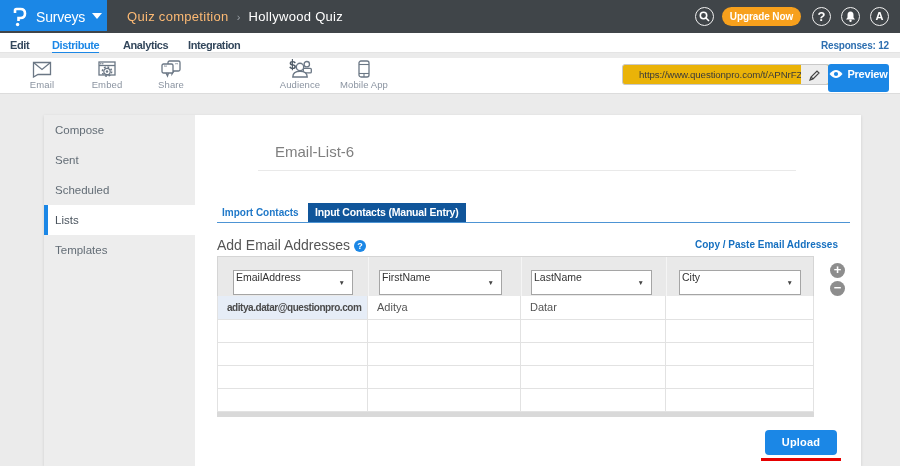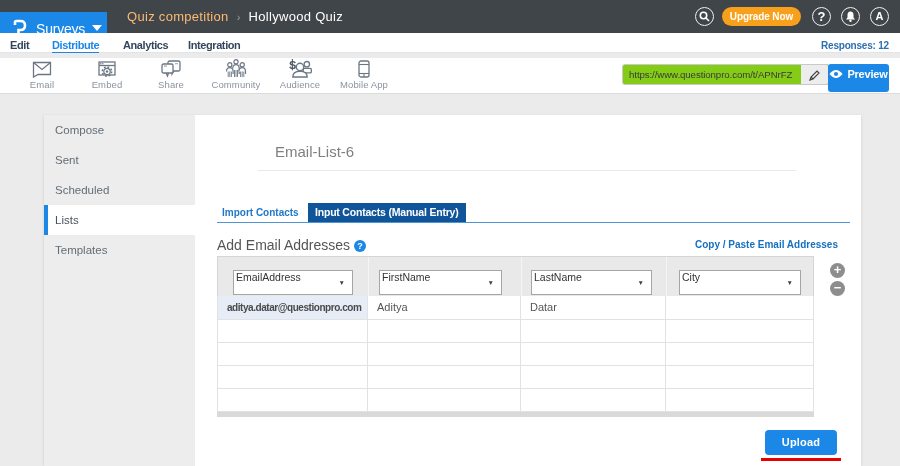--- a/index.html
+++ b/index.html
@@ -2,41 +2,41 @@
 <html><head>
 <meta charset="utf-8">
 <style>
 * { margin:0; padding:0; box-sizing:border-box; }
 html,body { width:900px; height:466px; overflow:hidden; }
 body { font-family:"Liberation Sans", sans-serif; background:#ebebeb; position:relative; }
 .abs { position:absolute; }
 
 
 .topbar { position:absolute; left:0; top:0; width:900px; height:33px; background:#404549; }
-.brand { position:absolute; left:0; top:12px; width:107px; height:31px; background:#1b87e6; }
+.brand { position:absolute; left:0; top:0; width:107px; height:31px; background:#1b87e6; }
 .brand .surveys { position:absolute; left:36px; top:9px; color:#fff; font-size:14px; letter-spacing:-0.2px; }
 .crumbs { position:absolute; left:127px; top:9px; font-size:13px; color:#fff; letter-spacing:0.3px; }
 .crumbs .c1 { color:#fdba74; }
 .crumbs .sep { color:#9aa0a6; padding:0 8px; font-size:11px; }
 .circbtn { position:absolute; top:6.5px; width:19px; height:19px; border:1.4px solid #f0f0f0; border-radius:50%; color:#fff; text-align:center; }
 .circbtn.q { font-size:13px; font-weight:bold; line-height:17px; }
 .circbtn.a { font-size:11px; font-weight:bold; line-height:17px; }
 .upgrade { position:absolute; left:722px; top:7px; width:79px; height:19px; background:#f7a01c; border-radius:10px; color:#fff; font-size:10px; font-weight:bold; text-align:center; line-height:19px; letter-spacing:-0.1px; }
 
 
 .navrow { position:absolute; left:0; top:33px; width:900px; height:20px; background:#fff; border-bottom:1px solid #e4e4e4; }
 .navrow .item { position:absolute; top:6px; font-size:11px; font-weight:bold; color:#33475c; letter-spacing:-0.4px; }
 .resp { position:absolute; right:11px; top:7px; font-size:10px; font-weight:bold; color:#2e6fb0; letter-spacing:-0.2px; }
 
 
 .toolbar { position:absolute; left:0; top:58px; width:900px; height:36px; background:#fff; border-bottom:1px solid #dcdcdc; }
 .tool { position:absolute; top:1px; width:64px; text-align:center; color:#8a93a0; }
 .tool .ic { height:19px; display:flex; align-items:flex-end; justify-content:center; }
 .tool .lbl { font-size:9.5px; display:block; margin-top:1px; letter-spacing:0.1px; }
-.urlbox { position:absolute; left:622px; top:6px; width:208px; height:21px; background:#84cc16; border:1px solid #c9c9c9; border-radius:3px; font-size:9.7px; color:#3a3a3a; line-height:19px; padding-left:6px; letter-spacing:-0.1px; }
+.urlbox { position:absolute; left:622px; top:6px; width:208px; height:21px; background:#eab308; border:1px solid #c9c9c9; border-radius:3px; font-size:9.7px; color:#3a3a3a; line-height:19px; padding-left:16px; letter-spacing:-0.1px; }
 .urlsuffix { position:absolute; right:0; top:0; width:28px; height:19px; background:#ededed; border-radius:0 3px 3px 0; }
 .preview { position:absolute; left:828px; top:6px; width:61px; height:28px; background:#1b87e6; border-radius:3px; color:#fff; font-size:11px; font-weight:bold; text-align:center; line-height:21px; letter-spacing:-0.2px; }
 
 
 .card { position:absolute; left:44px; top:115px; width:817px; height:351px; background:#fff; box-shadow:0 1px 3px rgba(0,0,0,0.12); }
 .side { position:absolute; left:0; top:0; width:151px; height:351px; background:#ededed; }
 .side .it { position:relative; height:30px; line-height:30px; padding-left:11px; font-size:11.5px; color:#636d76; }
 .side .it.act { background:#fff; color:#4a545e; border-left:4px solid #1b87e6; padding-left:7px; }
 
 
@@ -133,36 +133,20 @@
         <svg width="20" height="18" viewBox="0 0 20 18">
           <rect x="7" y="1" width="12" height="10" rx="1.5" fill="none" stroke="#6b7785" stroke-width="1.3"></rect>
           <path d="M13 11 L11 14 L11 11" fill="none" stroke="#6b7785" stroke-width="1.3"></path>
           <rect x="1" y="4" width="11" height="9" rx="1.5" fill="#fff" stroke="#6b7785" stroke-width="1.3"></rect>
           <path d="M5 13 L6.5 16 L7.5 13" fill="none" stroke="#6b7785" stroke-width="1.3"></path>
           <text x="3" y="9" font-size="6" fill="#6b7785" font-weight="bold">“</text>
           <text x="14" y="6.5" font-size="6" fill="#6b7785" font-weight="bold">”</text>
         </svg>
       </div>
       <span class="lbl">Share</span>
-  </div>
-  <div class="tool" style="left:204px;">
-      <div class="ic">
-        <svg width="22" height="19" viewBox="0 0 22 19">
-          <circle cx="11" cy="2.8" r="2.1" fill="none" stroke="#6b7785" stroke-width="1.2"></circle>
-          <path d="M7.8 9.5 Q7.8 5.6 11 5.6 Q14.2 5.6 14.2 9.5 V15" fill="none" stroke="#6b7785" stroke-width="1.2"></path>
-          <path d="M9.5 11 V18 M11 11 V18 M12.5 11 V18" stroke="#6b7785" stroke-width="0.9" fill="none"></path>
-          <circle cx="4.8" cy="5.8" r="2.1" fill="#fff" stroke="#6b7785" stroke-width="1.2"></circle>
-          <path d="M1.5 12.5 Q1.5 8.6 4.8 8.6 Q8.1 8.6 8.1 12.5 V15" fill="#fff" stroke="#6b7785" stroke-width="1.2"></path>
-          <path d="M3.2 12.5 V18 M4.8 12.5 V18 M6.4 12.5 V18" stroke="#6b7785" stroke-width="0.9" fill="none"></path>
-          <circle cx="17.2" cy="5.8" r="2.1" fill="#fff" stroke="#6b7785" stroke-width="1.2"></circle>
-          <path d="M13.9 12.5 Q13.9 8.6 17.2 8.6 Q20.5 8.6 20.5 12.5 V15" fill="#fff" stroke="#6b7785" stroke-width="1.2"></path>
-          <path d="M15.6 12.5 V18 M17.2 12.5 V18 M18.8 12.5 V18" stroke="#6b7785" stroke-width="0.9" fill="none"></path>
-        </svg>
-      </div>
-      <span class="lbl">Community</span>
   </div>
   <div class="tool" style="left:268px;">
       <div class="ic">
         <svg width="23" height="19" viewBox="0 0 23 19">
           <text x="0" y="10" font-size="11" font-weight="bold" fill="#4e5a66">S</text>
           <line x1="3.4" y1="0" x2="3.4" y2="11.2" stroke="#4e5a66" stroke-width="1.1"></line>
           <circle cx="17.8" cy="5.2" r="2.7" fill="none" stroke="#6b7785" stroke-width="1.3"></circle>
           <rect x="14.3" y="9.3" width="8" height="4.6" rx="1" fill="none" stroke="#6b7785" stroke-width="1.3"></rect>
           <circle cx="11" cy="8" r="3.7" fill="#fff" stroke="#6b7785" stroke-width="1.4"></circle>
           <path d="M3.8 18 Q3.8 12.2 11 12.2 Q18.2 12.2 18.2 18 Z" fill="#fff" stroke="#6b7785" stroke-width="1.4"></path>

